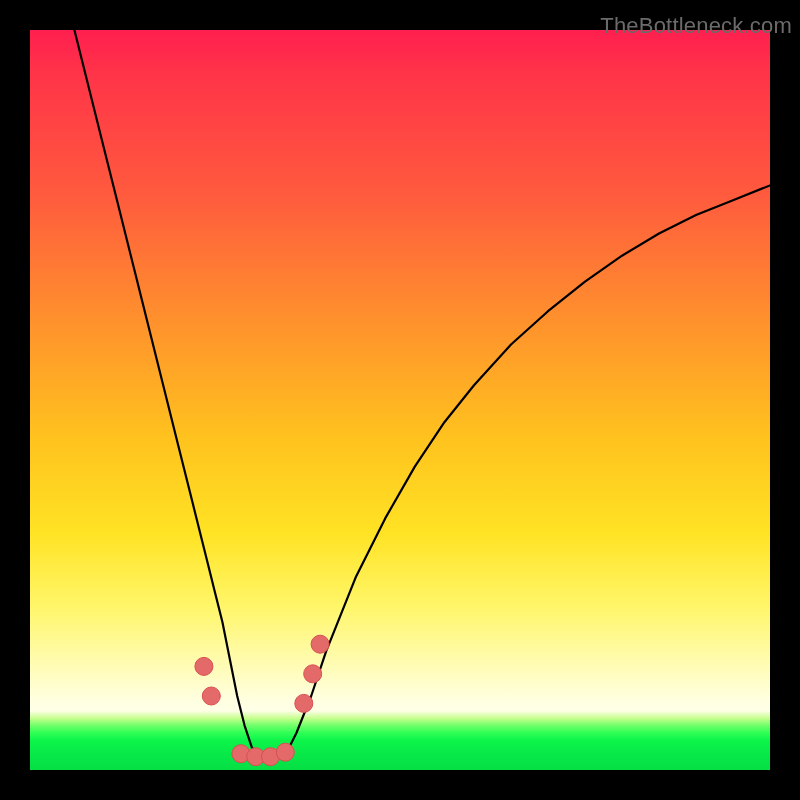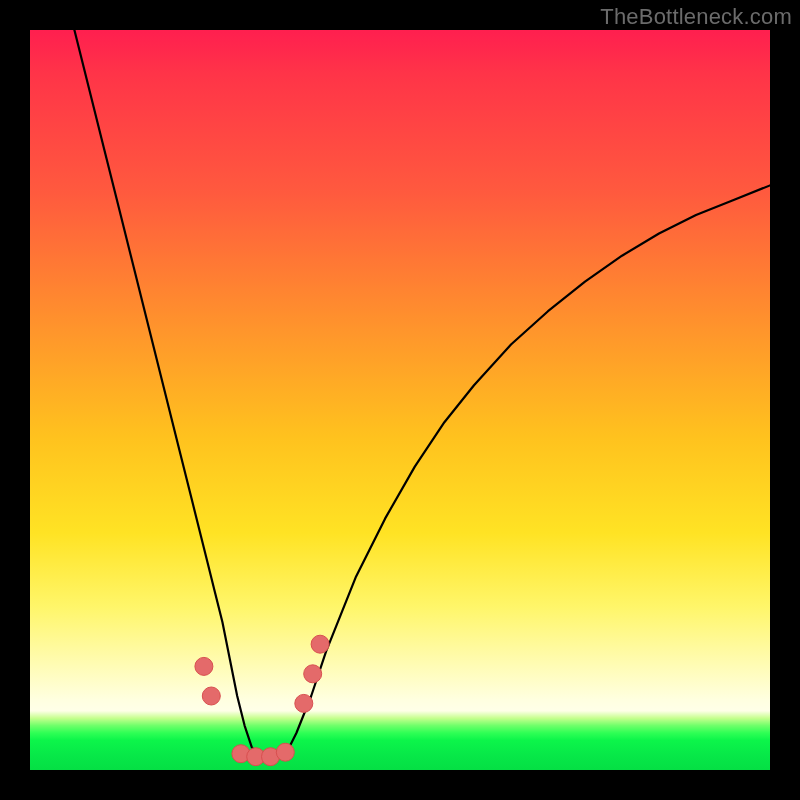--- a/index.html
+++ b/index.html
@@ -50,21 +50,21 @@
   }
   svg.curve {
     position: absolute;
     inset: 0;
     width: 740px;
     height: 740px;
     overflow: visible;
   }
   .watermark {
     position: absolute;
-    top: 4px;
+    top: 13px;
     right: 8px;
     color: #6b6b6b;
     font-size: 22px;
     letter-spacing: 0.2px;
     font-weight: 500;
   }
 </style>
 </head>
 <body>
 

